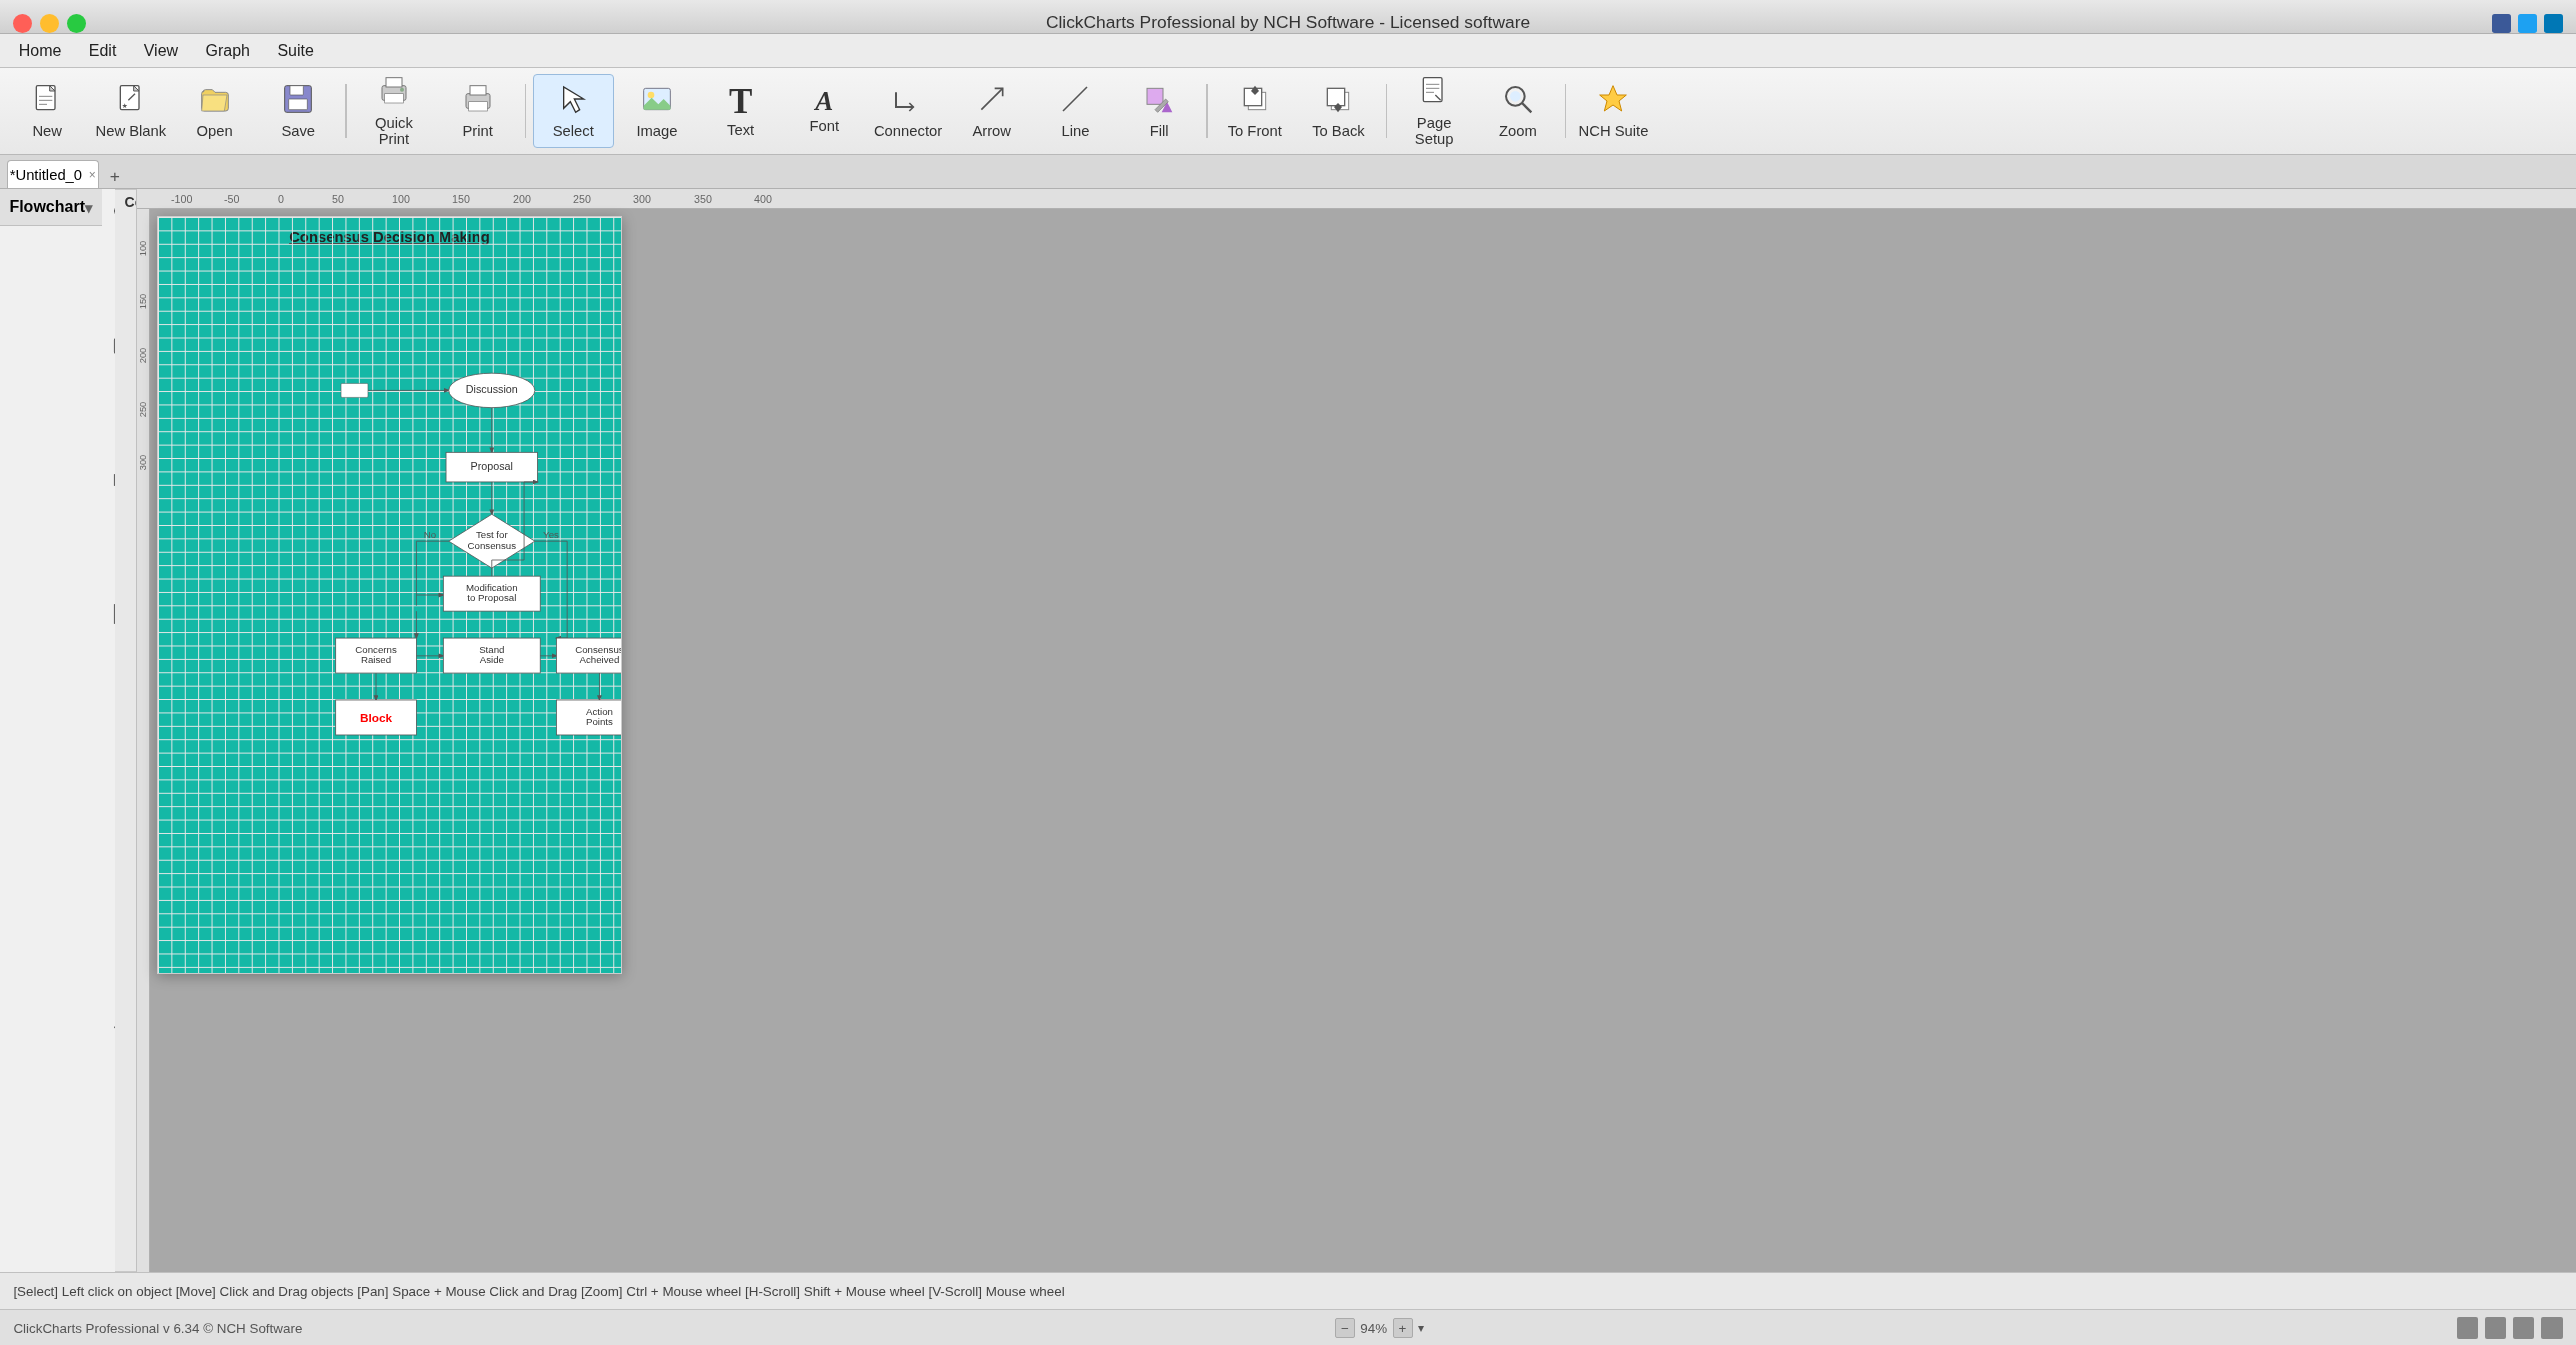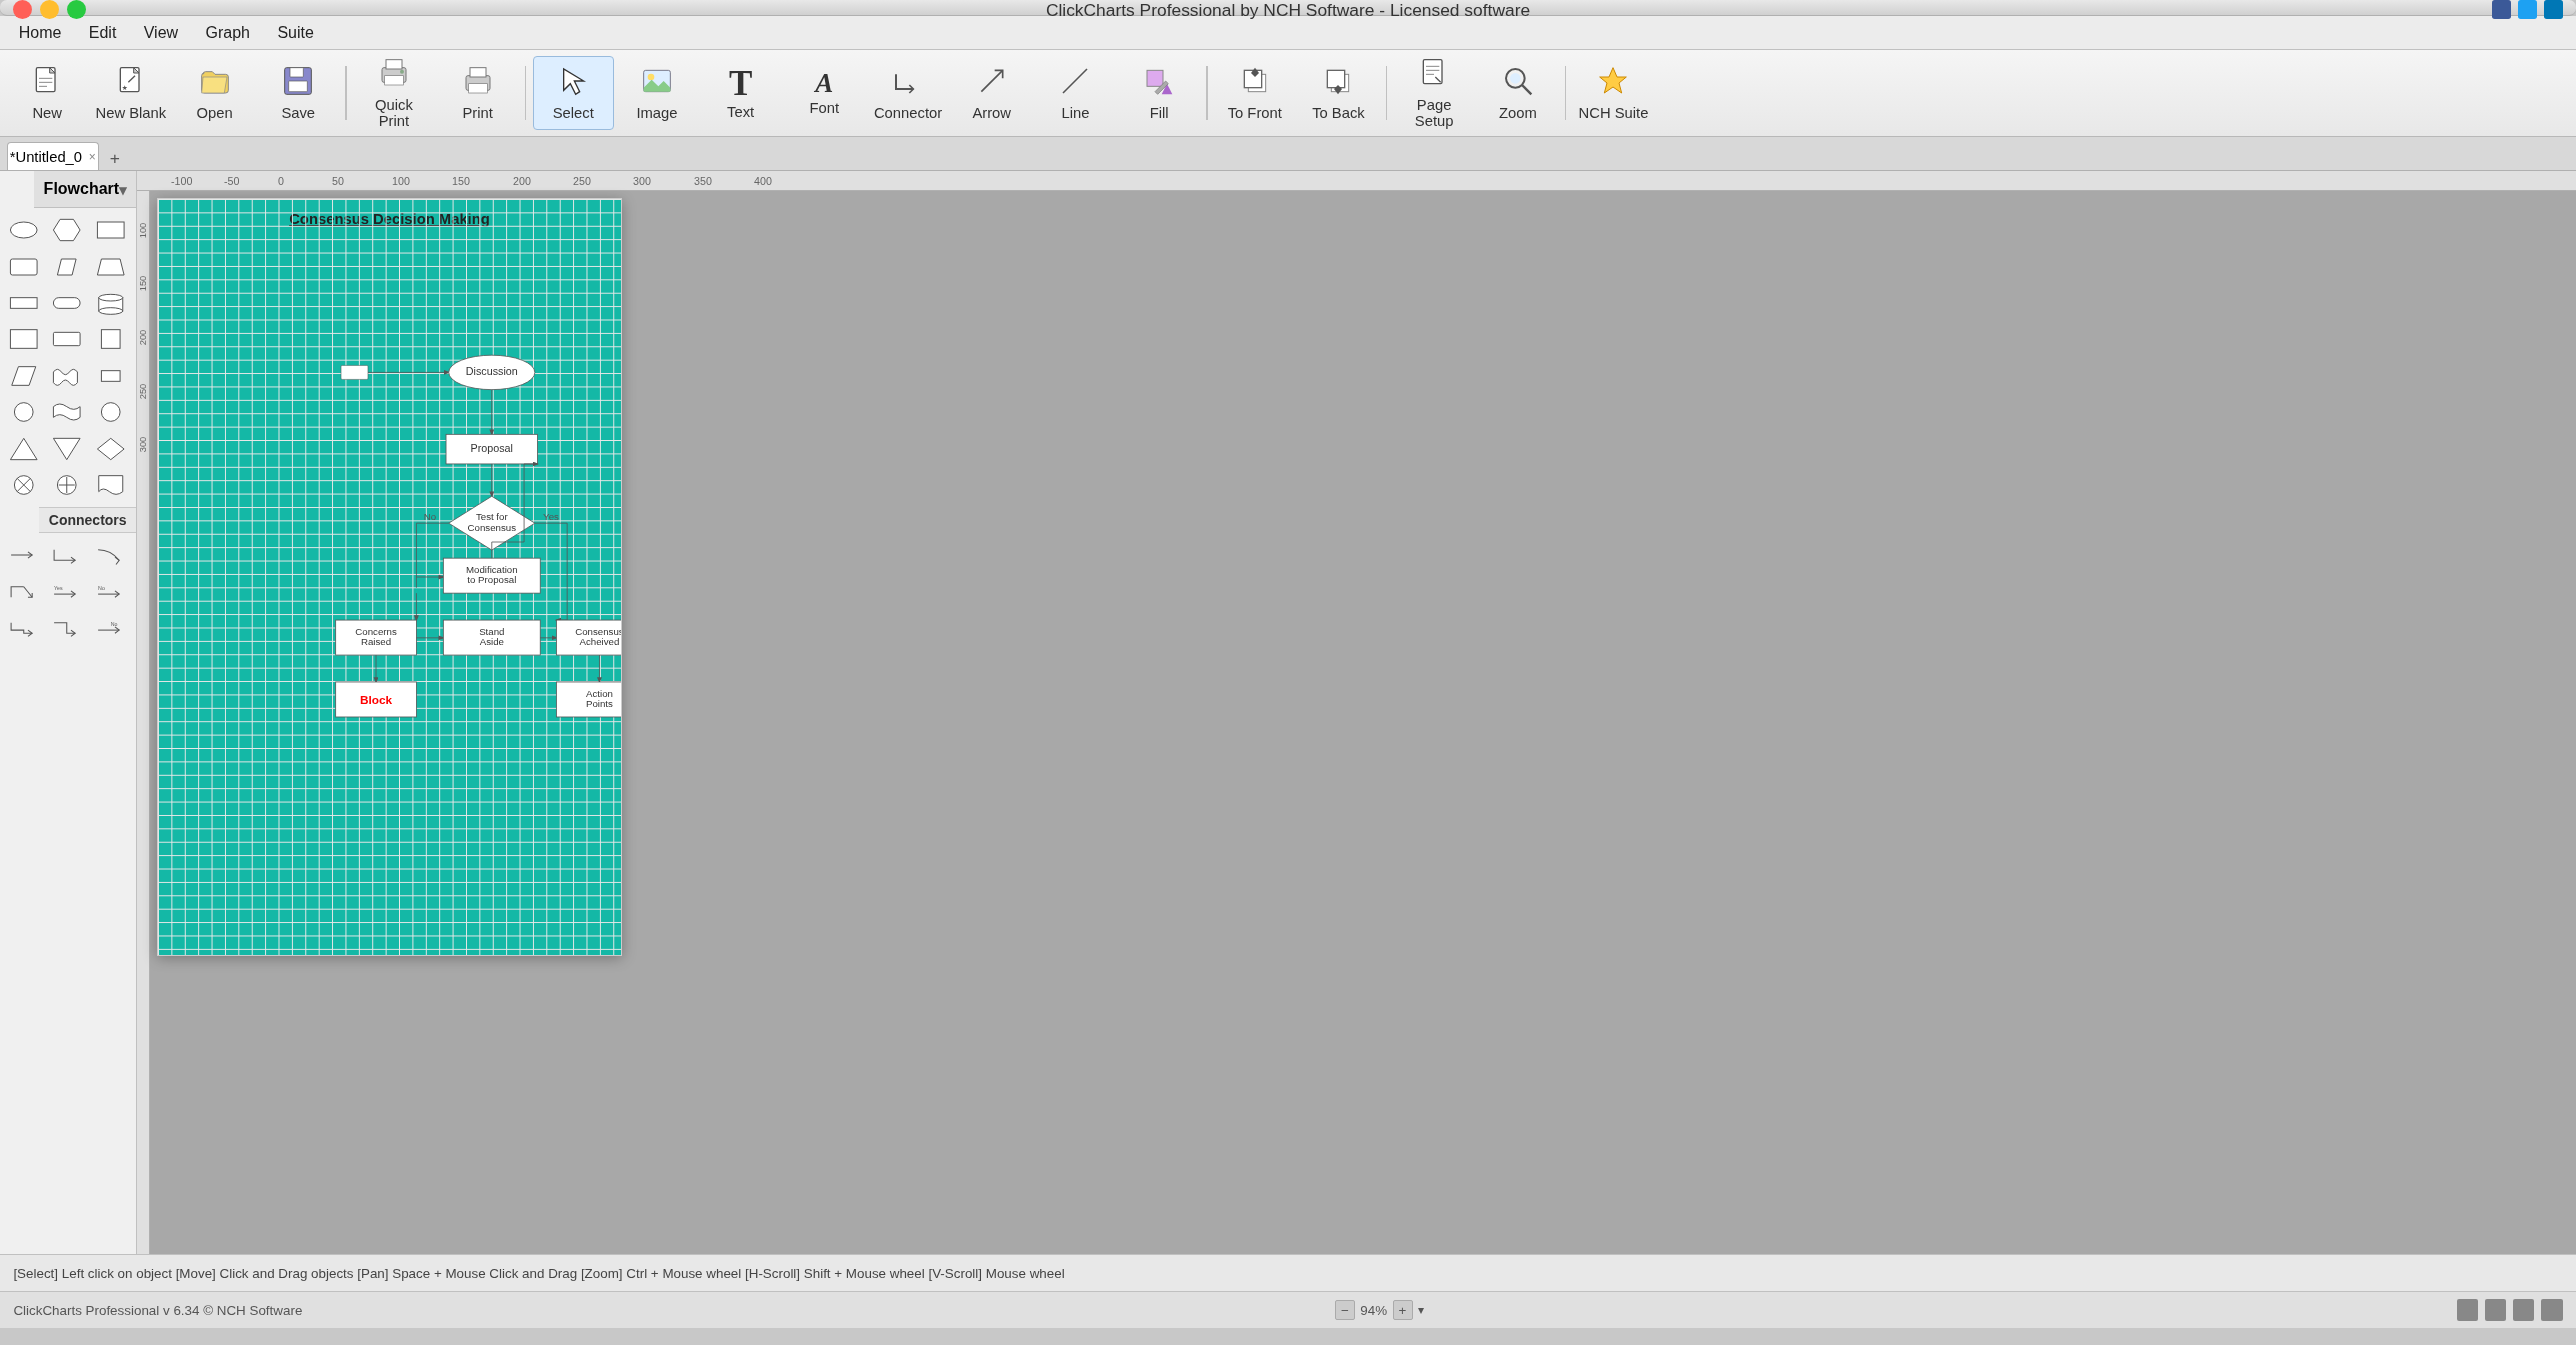--- a/index.html
+++ b/index.html
@@ -1,27 +1,26 @@
 <!DOCTYPE html>
 <html style="font-size:10.7px"><head>
   <meta charset="utf-8">
   <style>
     * { box-sizing: border-box; margin: 0; padding: 0; }
     body { font-family: -apple-system, BlinkMacSystemFont, "Helvetica Neue", Arial, sans-serif; background: #c8c8c8; width: 2576px; height: 1346px; overflow: hidden; font-size: 16px; }
 
     
     #title-bar {
-      height: 16px;
+      height: 34px;
       background: linear-gradient(to bottom, #e8e8e8, #d0d0d0);
       display: flex;
-      align-items: flex-start;
+      align-items: flex-end;
       justify-content: center;
       position: relative;
       border-bottom: 0.7px solid #b0b0b0;
-      border-radius: 7px;
     }
     #title-bar .window-controls {
       position: absolute;
       left: 13.4px;
       display: flex;
       gap: 8px;
       align-items: center;
     }
     .win-btn {
       width: 19px; height: 19px;
@@ -155,23 +154,22 @@
       height: calc(1346px - 34px - 34px - 87px - 34px - 37px - 37px);
       
     }
 
     
     #left-panel {
       width: 137px;
       background: #f0f0f0;
       border-right: 1.3px solid #c0c0c0;
       display: flex;
-      flex-direction: column;
+      flex-direction: row;
       overflow: hidden;
-      align-items: flex-end;
     }
     #panel-header {
       height: 37px;
       background: #e0e0e0;
       border-bottom: 0.7px solid #c0c0c0;
       display: flex;
       align-items: center;
       justify-content: space-between;
       padding: 0 9.4px;
       font-size: 16px;

